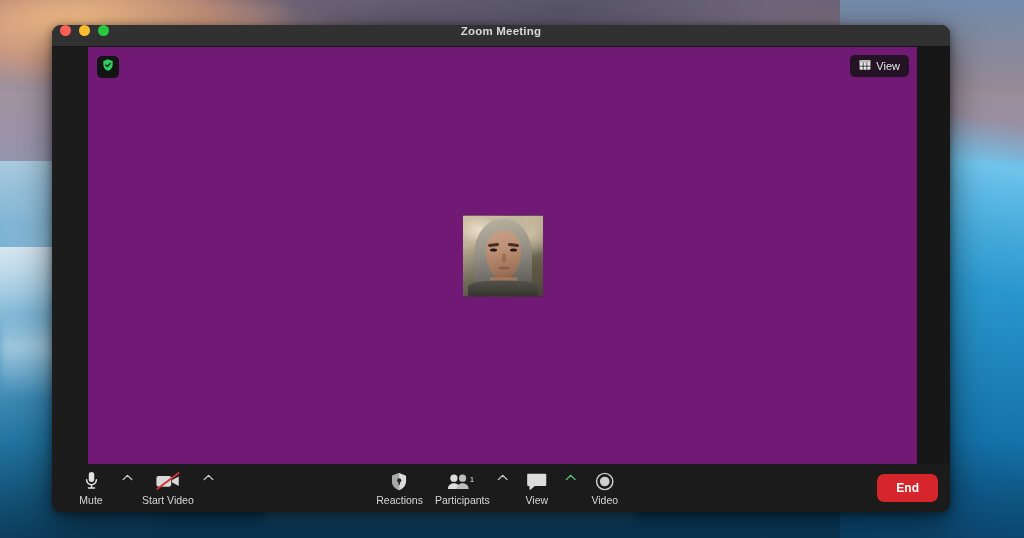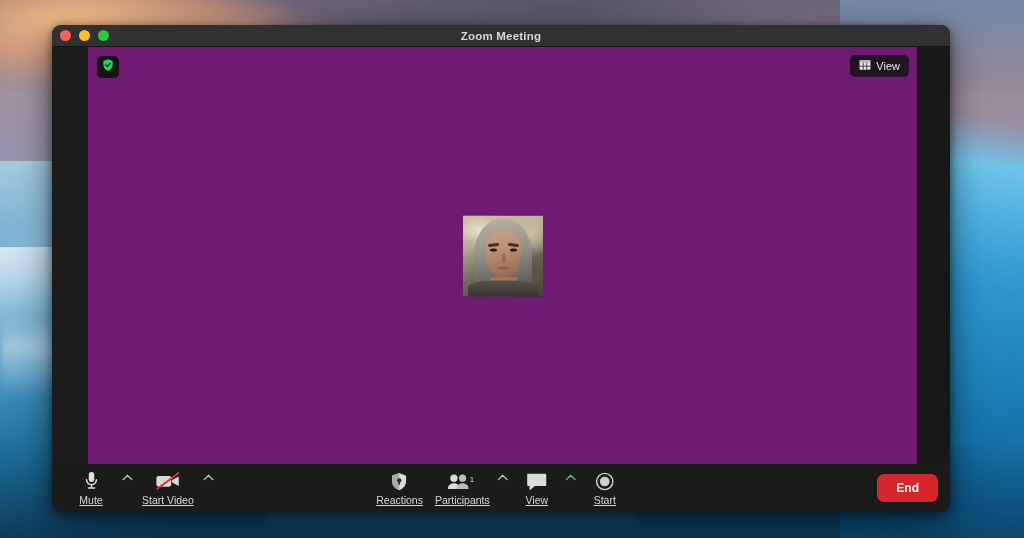--- a/index.html
+++ b/index.html
@@ -100,21 +100,21 @@
   }
 
   
   #titlebar {
     position: relative;
     height: 22px;
     flex: 0 0 22px;
     background: #313131;
     border-bottom: 1px solid #141414;
     display: flex;
-    align-items: center;
+    align-items: flex-start;
   }
   .traffic-lights {
     position: absolute;
     left: 8px;
     display: flex;
     gap: 8px;
     align-items: center;
   }
   .tl { width: 11px; height: 11px; border-radius: 50%; }
   .tl-close { background: #ff5f57; }
@@ -293,21 +293,20 @@
     display: flex;
     align-items: center;
     justify-content: center;
     margin-bottom: 3px;
   }
   .tb-label {
     font-size: 10.5px;
     color: #d6d6d6;
     white-space: nowrap;
     line-height: 12px;
-    text-decoration: underline;
   }
   .tb-label.accent { color: #3bd16f; }
 
   .tb-caret {
     width: 14px;
     display: flex;
     align-items: flex-start;
     justify-content: center;
     padding-top: 4px;
     height: 36px;
@@ -495,21 +494,21 @@
           </svg>
         </div>
 
         <div class="tb-item">
           <span class="tb-icon">
             <svg width="19" height="19" viewBox="0 0 22 22" aria-hidden="true">
               <circle cx="11" cy="11" r="9.4" fill="none" stroke="#cfcfcf" stroke-width="1.7"></circle>
               <circle cx="11" cy="11" r="5.6" fill="#cfcfcf"></circle>
             </svg>
           </span>
-          <span class="tb-label">Start</span>
+          <span class="tb-label">Video</span>
         </div>
 
       </div>
 
       <div class="tb-group tb-right">
         <button id="end-button">End</button>
       </div>
 
     </div>
   </div>

